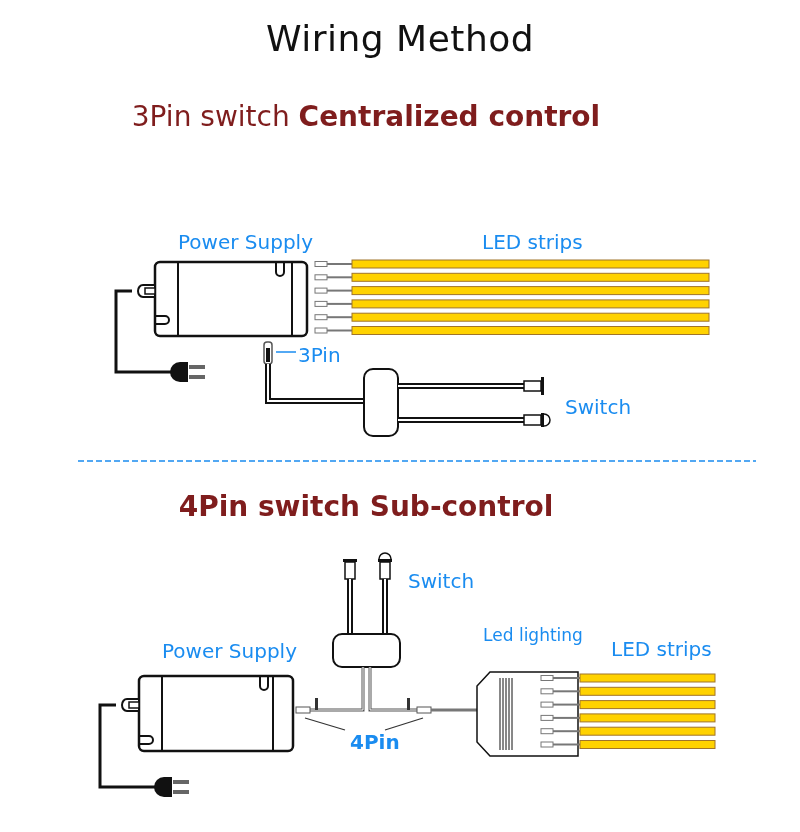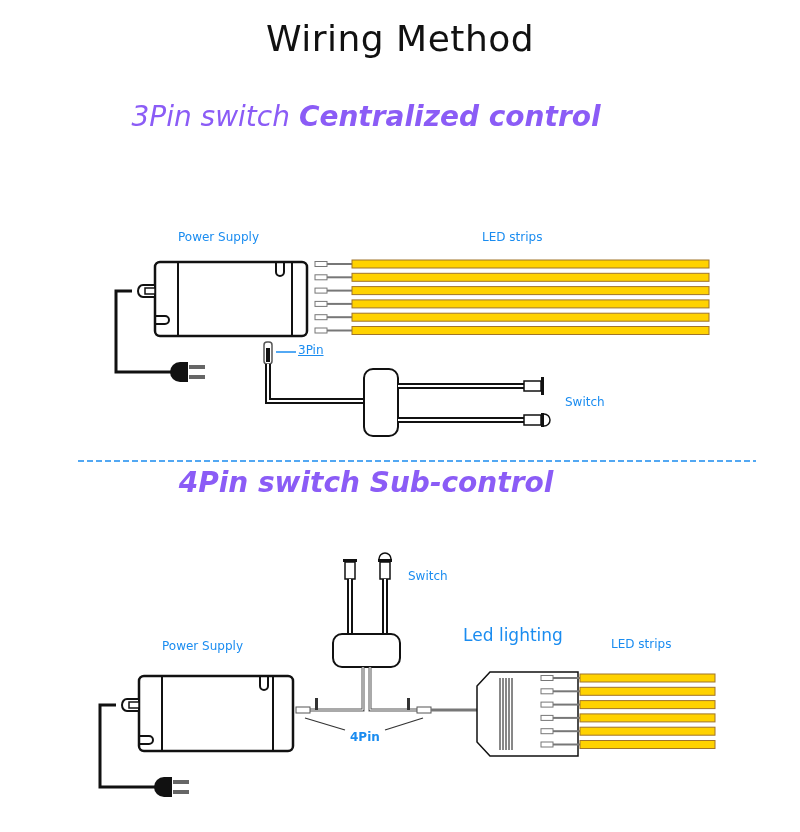--- a/index.html
+++ b/index.html
@@ -1,41 +1,41 @@
 <!DOCTYPE html>
 <html><head>
 <meta charset="utf-8">
 <style>
   html, body { margin:0; padding:0; background:#ffffff; }
   body { width:800px; height:832px; position:relative; overflow:hidden; font-family:"DejaVu Sans", sans-serif; }
   .abs { position:absolute; }
   .title { left:0; width:800px; top:18px; text-align:center; font-size:36px; color:#111; font-weight:normal; letter-spacing:0.5px; }
-  .h2 { left:0; width:732px; text-align:center; font-size:28px; color:#8b5cf6;font-style:italic; }
+  .h2 { left:0; width:732px; text-align:center; font-size:28px; color:#7f1d1d; }
   .h2 b { font-weight:bold; }
-  .lbl { font-size:12px; color:#1a8cf0; white-space:nowrap; }
+  .lbl { font-size:20px; color:#1a8cf0; white-space:nowrap; }
   .lbl2 { font-size:17px; color:#1a8cf0; text-align:center; line-height:19px; }
   svg { position:absolute; left:0; top:0; }
 </style>
 </head>
 <body>
 
 <div class="abs title">Wiring Method</div>
 
 <div class="abs h2" style="top:100px;"><span>3Pin switch </span><b>Centralized control</b></div>
 
-<div class="abs h2" style="top:466px;font-weight:bold;">4Pin switch Sub-control</div>
+<div class="abs h2" style="top:490px;font-weight:bold;">4Pin switch Sub-control</div>
 
 <div class="abs lbl" style="left:178px;top:230px;">Power Supply</div>
 <div class="abs lbl" style="left:482px;top:230px;">LED strips</div>
-<div class="abs lbl" style="left:298px;top:343px;text-decoration:underline;">3Pin</div>
+<div class="abs lbl" style="left:298px;top:343px;">3Pin</div>
 <div class="abs lbl" style="left:565px;top:395px;">Switch</div>
 
 <div class="abs lbl" style="left:162px;top:639px;">Power Supply</div>
 <div class="abs lbl" style="left:408px;top:569px;">Switch</div>
-<div class="abs lbl2" style="left:440px;top:626px;width:146px;">
+<div class="abs lbl2" style="left:460px;top:626px;width:146px;">
   <div>Led lighting</div>
 </div>
 <div class="abs lbl" style="left:611px;top:637px;">LED strips</div>
 <div class="abs lbl" style="left:350px;top:730px;font-weight:bold;">4Pin</div>
 
 <svg width="800" height="832" viewBox="0 0 800 832">
 
   <g>
     <rect x="155" y="262" width="152" height="74" rx="5" fill="#fff" stroke="#111" stroke-width="2.5"></rect>
     <line x1="178" y1="262" x2="178" y2="336" stroke="#111" stroke-width="2"></line>

